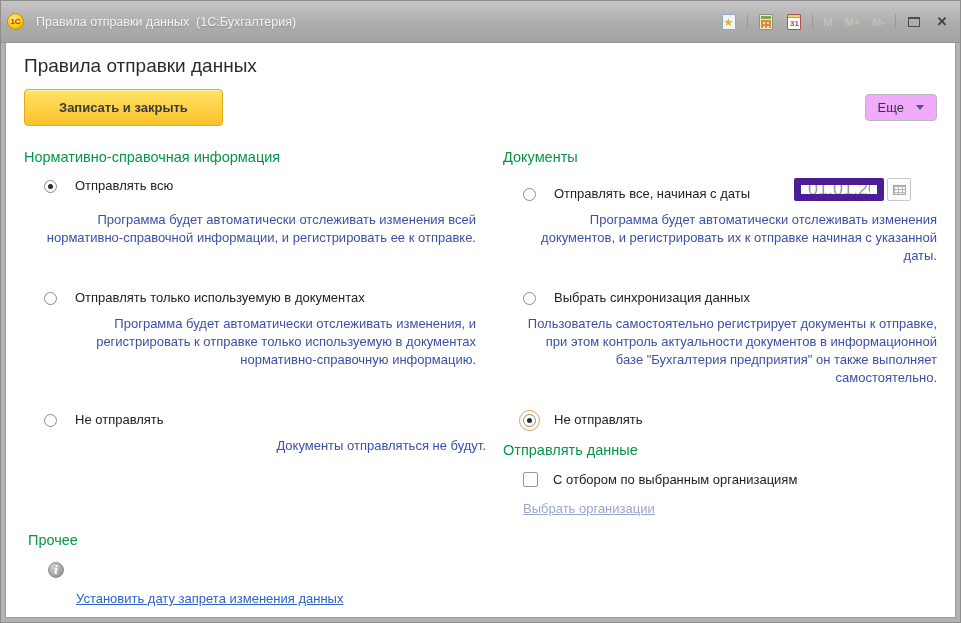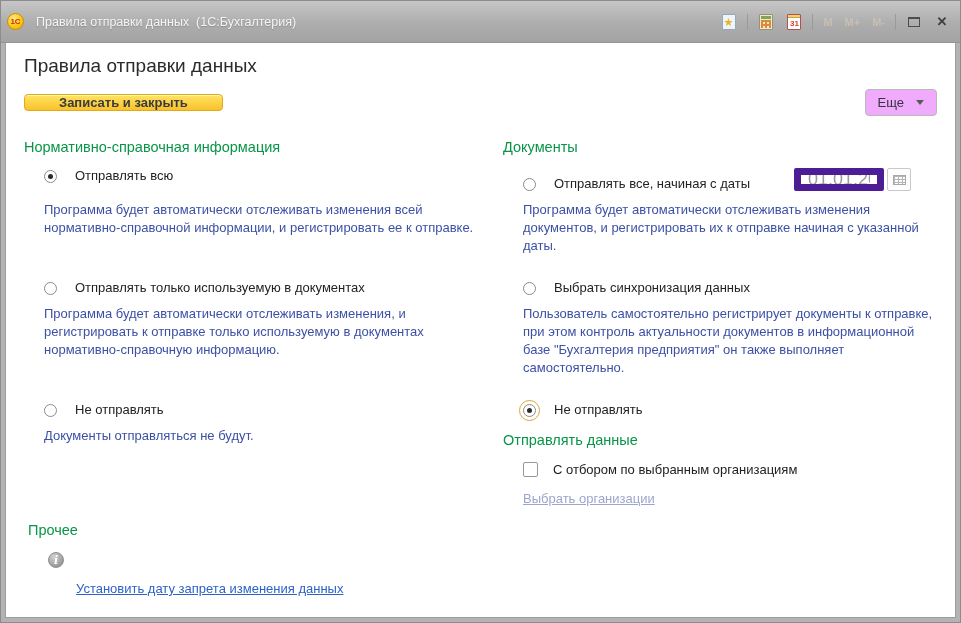--- a/index.html
+++ b/index.html
@@ -63,41 +63,41 @@
     flex: 1; margin: 0 4px 4px;
     background: #fff; border: 1px solid #9d9d9d; border-top: none;
     padding: 10px 14px 0; overflow: hidden;
   }
   .page-title { font-size: 19px; font-weight: 400; color: #2b2b2b; margin: 2px 4px 12px; }
   .toolbar { display: flex; align-items: center; margin: 0 4px 2px; }
   .btn-save {
     font-family: inherit; font-size: 13px; font-weight: bold; color: #3b3b3b;
     background: linear-gradient(180deg, #ffe468 0%, #fcd143 55%, #f8c12d 100%);
     border: 1px solid #e0ab16; border-radius: 4px;
-    padding: 0 34px; cursor: pointer;
+    padding: 10px 34px; cursor: pointer;
     box-shadow: inset 0 1px 0 #fff3b0;
   }
   .btn-more {
     margin-left: auto; font-family: inherit; font-size: 13px; color: #34343e;
     background: #f0abfc; border: 1px solid #b9b9b9; border-radius: 4px;
     padding: 5px 12px; display: flex; align-items: center; gap: 12px; cursor: pointer;
   }
   .arrow-down { width: 0; height: 0; border-left: 4px solid transparent; border-right: 4px solid transparent; border-top: 5px solid #5a5a5a; }
   
   .form-grid { display: grid; grid-template-columns: 479px 1fr; margin: 8px 4px; }
   .section-title { color: #089548; font-size: 14.5px; font-weight: 400; margin-top: 15px; }
   .radio-row { display: flex; align-items: flex-end; gap: 18px; padding-left: 20px; margin-top: 13px; }
   .radio {
     width: 13px; height: 13px; border: 1px solid #8b8b8b; border-radius: 50%;
     background: #fff; position: relative; flex: none; cursor: pointer;
   }
   .radio.sel::after { content: ''; position: absolute; inset: 3px; background: #2b2b2b; border-radius: 50%; }
   .radio.focused { outline: 1px solid #dfa33c; outline-offset: 3px; }
   .radio-label { font-size: 13px; color: #222; cursor: default; }
-  .hint { color: #3c50a5; font-size: 13px; line-height: 18px; padding-left: 20px; margin: 10px 0 12px; }
+  .hint { color: #3c50a5; font-size: 13px; line-height: 18px; padding-left: 20px; margin: 10px 0 12px; text-align: right; }
   .cell-l .hint { max-width: 452px; }
   .cell-r .hint { max-width: 462px; }
   .date-group { display: flex; align-items: center; margin-left: 26px; }
   .date-input {
     width: 90px; height: 23px; border: 7px solid #4c1d95; border-radius: 2px;
     color: #9a9a9a; font-size: 18px; font-family: inherit; padding: 0 7px; background: #fff;
   }
   .cal-btn {
     width: 24px; height: 23px; border: 1px solid #c9c9c9; border-radius: 2px;
     background: #fdfdfd; margin-left: 3px;

